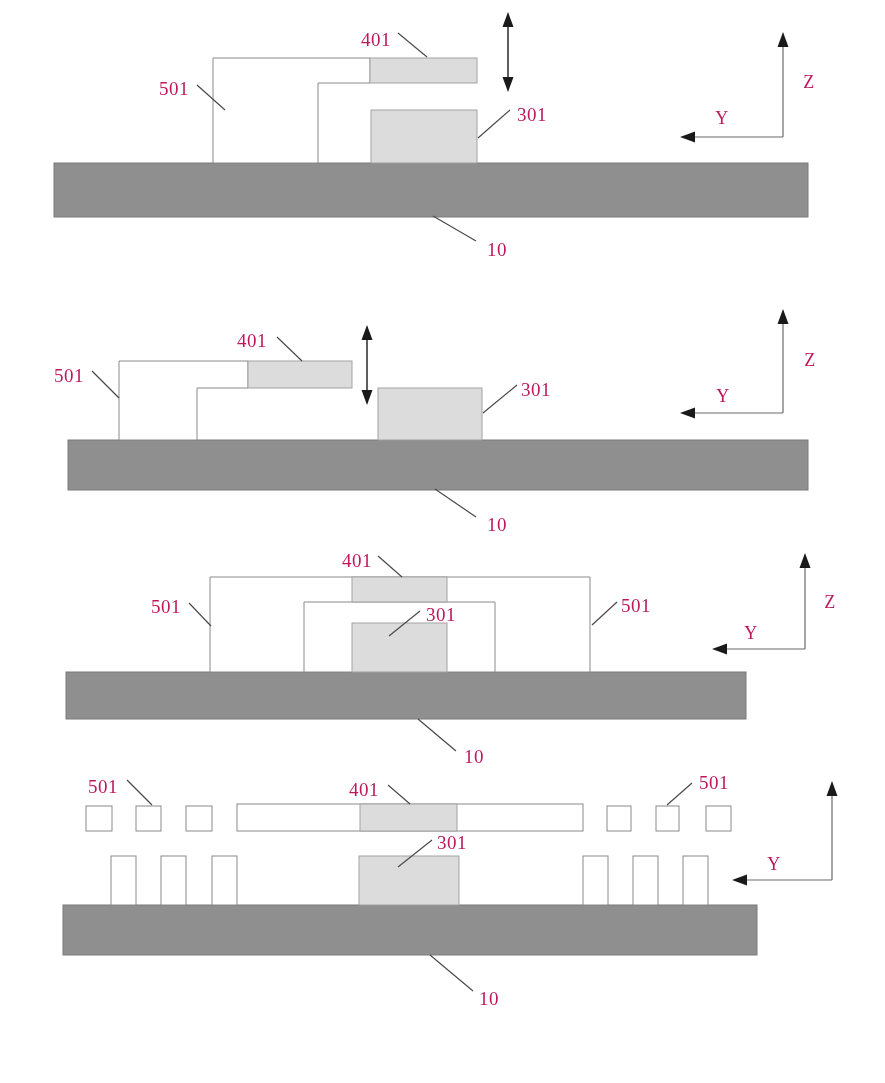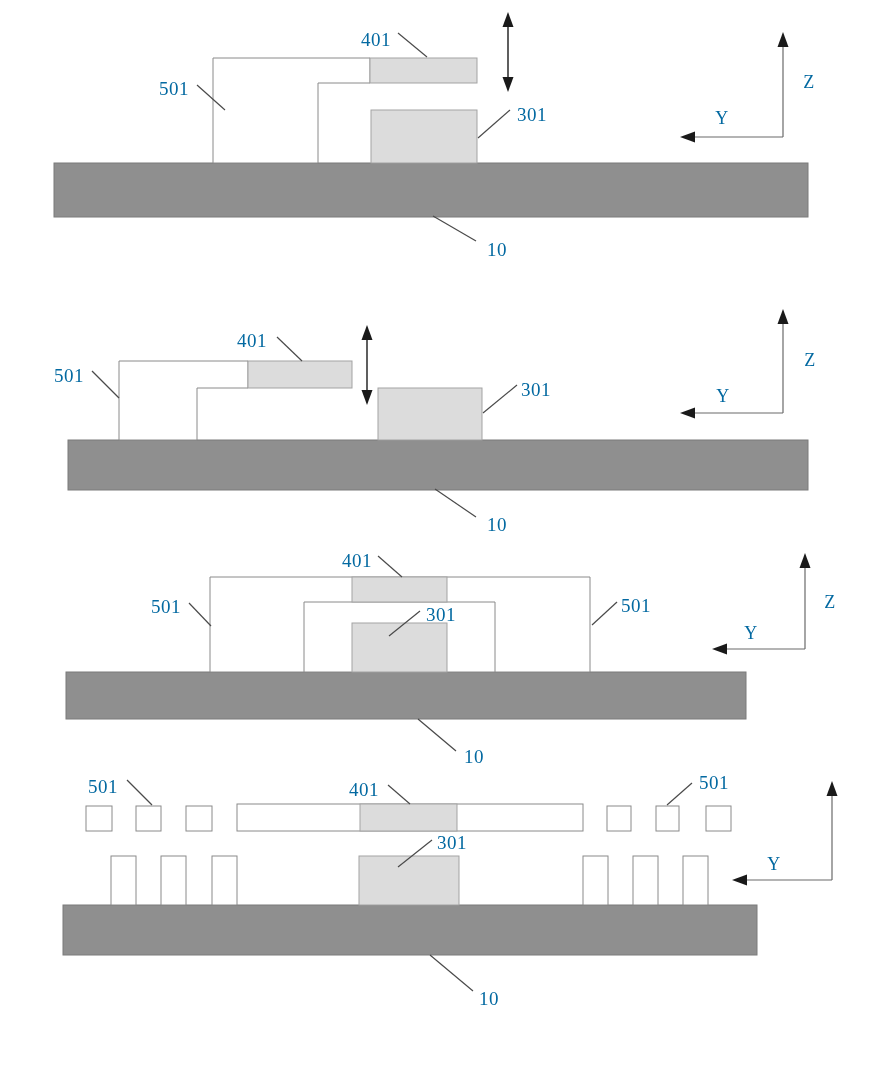--- a/index.html
+++ b/index.html
@@ -8,21 +8,21 @@
     width:885px;height:1083px;
     background:#ffffff;
     font-family:"Liberation Serif", serif;
     overflow:hidden;
   }
   .stage svg{position:absolute;left:0;top:0;}
   .lbl{
     position:absolute;
     transform:translate(-50%,-50%);
     font-size:19px;
-    color:#0369a1;
+    color:#be185d;
     white-space:nowrap;
     letter-spacing:0.5px;
   }
   .axis-lbl{font-size:18px;}
 </style>
 </head>
 <body>
 
 <div class="stage">
 

